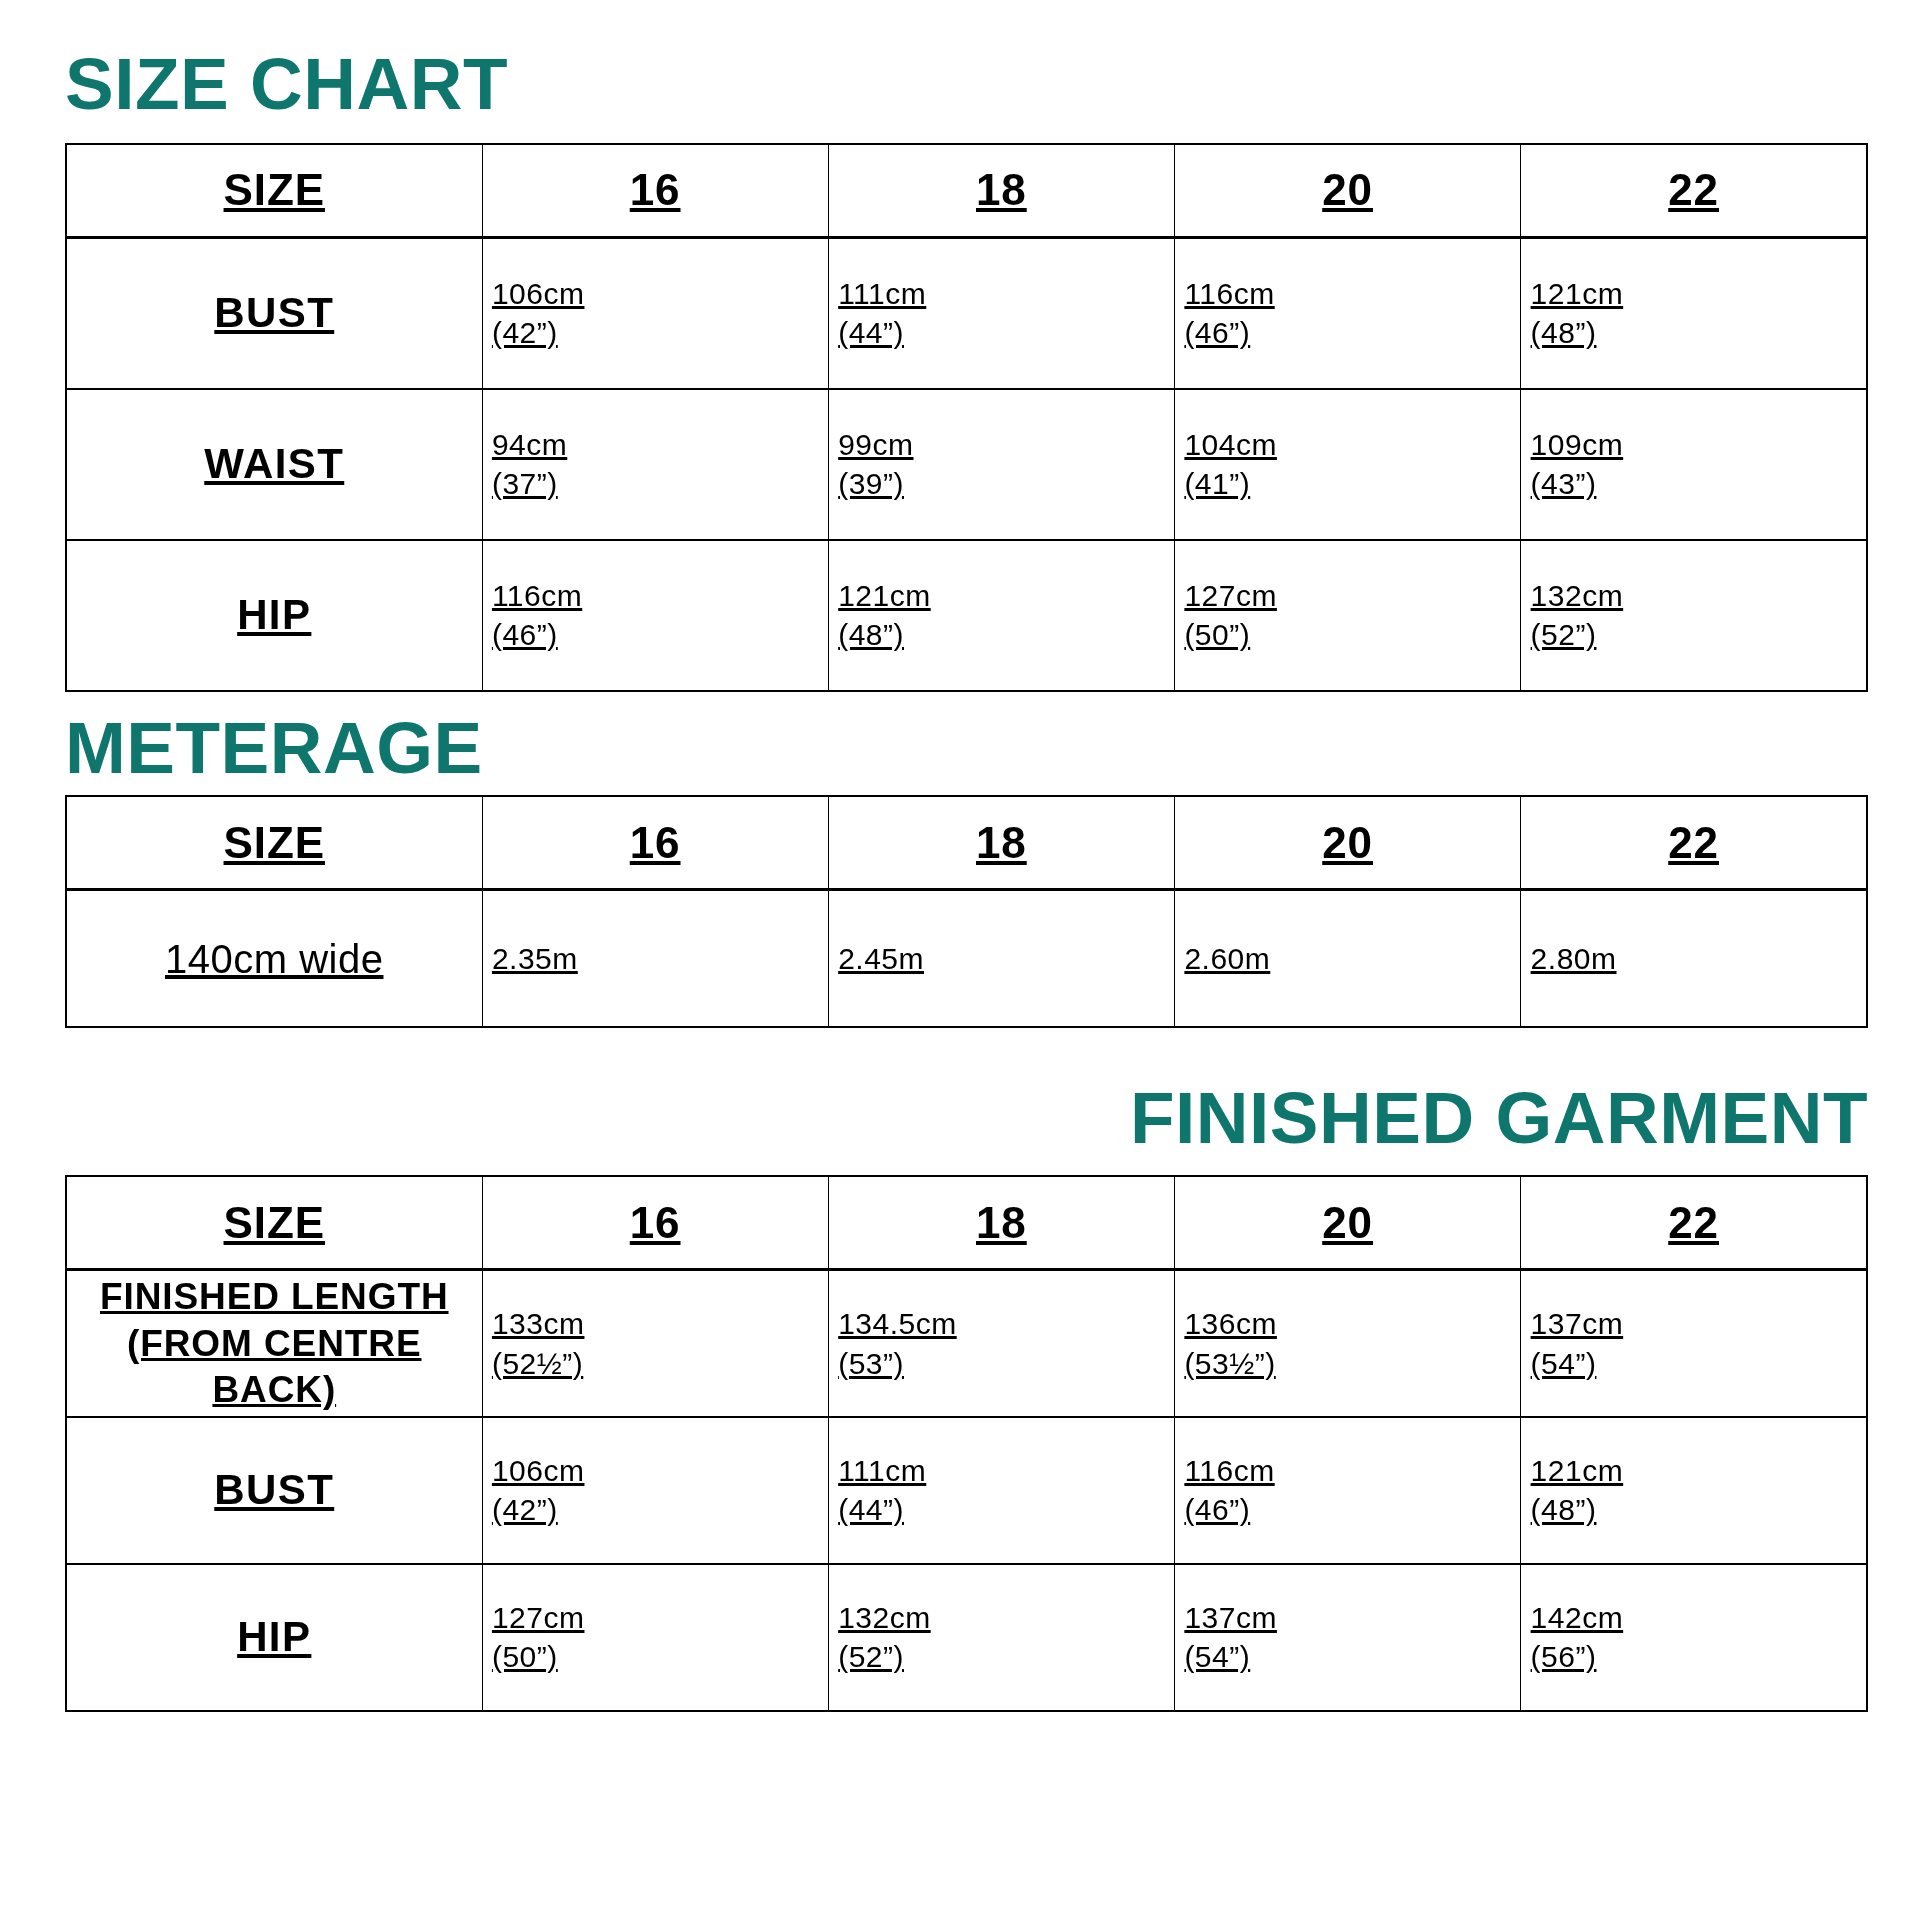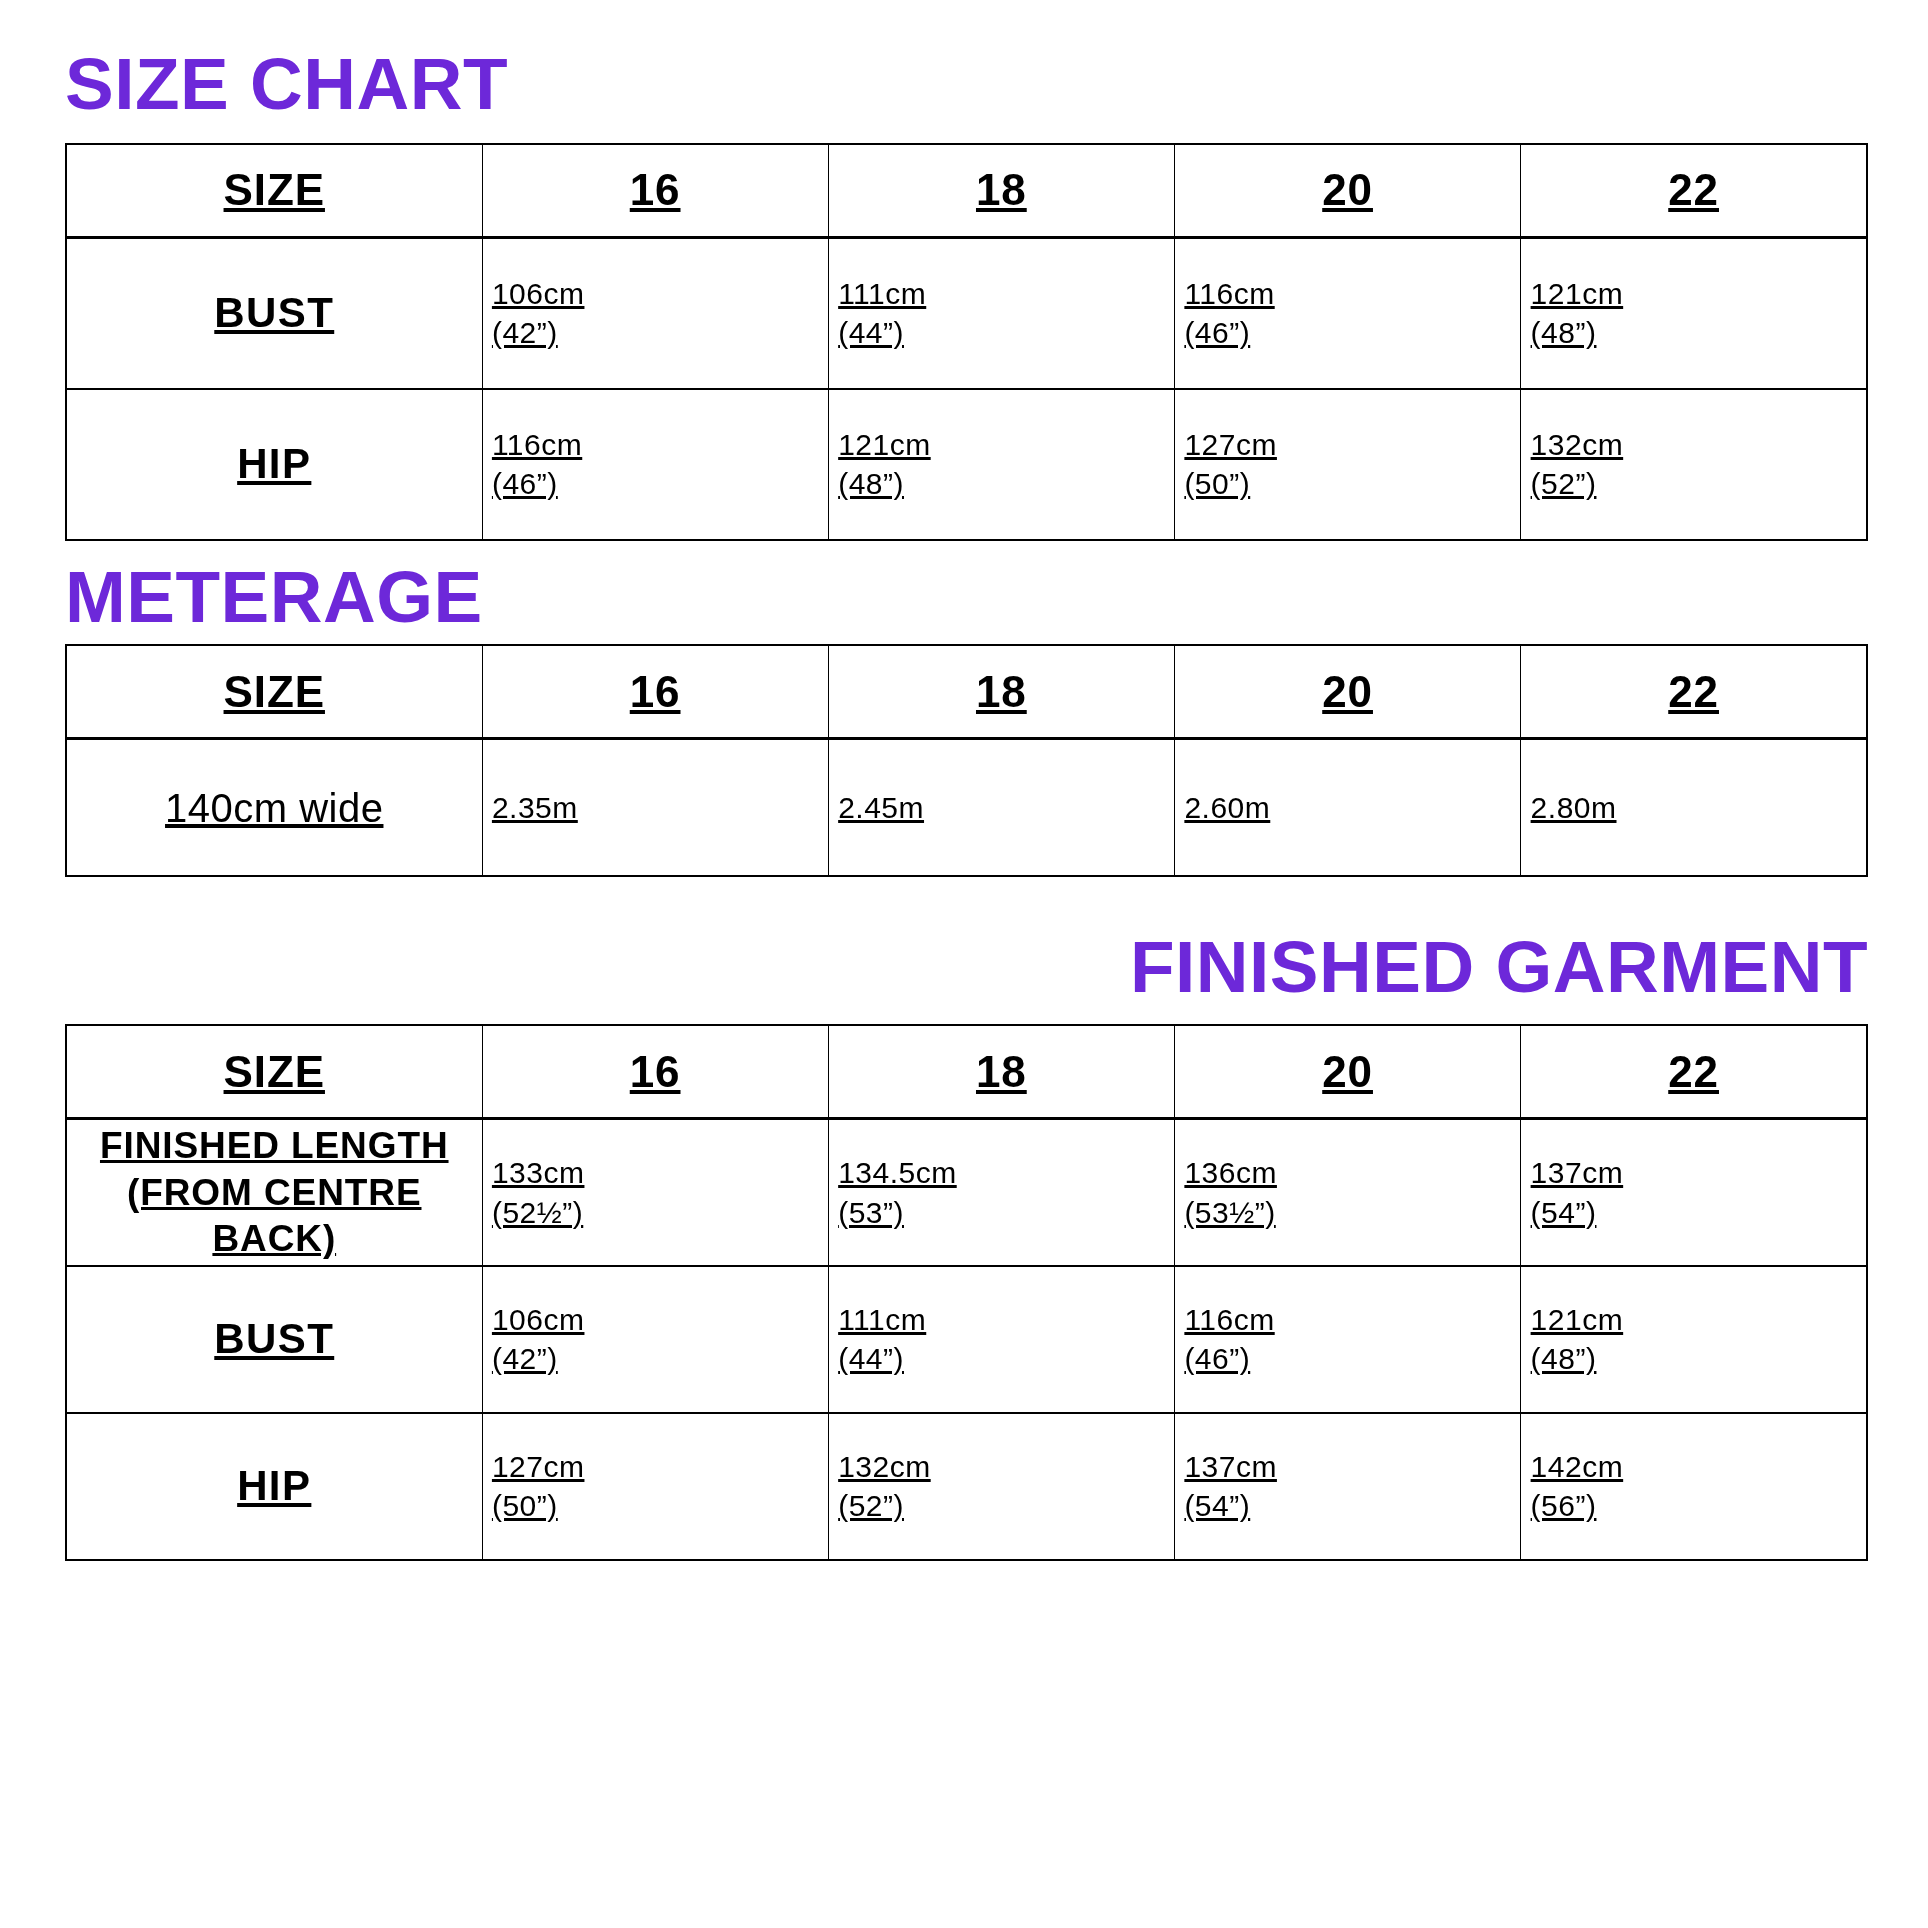--- a/index.html
+++ b/index.html
@@ -17,21 +17,21 @@
     font-family: "Liberation Sans", sans-serif;
     overflow: hidden;
   }
   .title {
     margin: 0;
     font-family: "Liberation Sans", sans-serif;
     font-weight: 700;
     font-size: 73px;
     line-height: 1;
     letter-spacing: 0.5px;
-    color: #6d28d9;
+    color: #0f766e;
   }
   #sec-0 .title { margin: 47px 0 22.6px 0; }
   #sec-1 .title { margin: 19px 0 11.3px 0; }
   #sec-2 .title { margin: 53px 0 21px 0; text-align: right; }
 
   table.grid {
     border-collapse: collapse;
     table-layout: fixed;
     width: 100%;
     border: 2.8px solid #000000;
@@ -116,20 +116,41 @@
               <div class="cell-line">116cm</div>
               <div class="cell-line">(46”)</div>
             </td>
             <td>
               <div class="cell-line">121cm</div>
               <div class="cell-line">(48”)</div>
             </td>
           </tr>
           <tr>
             <th class="row-label">
+              <div>WAIST</div>
+            </th>
+            <td>
+              <div class="cell-line">94cm</div>
+              <div class="cell-line">(37”)</div>
+            </td>
+            <td>
+              <div class="cell-line">99cm</div>
+              <div class="cell-line">(39”)</div>
+            </td>
+            <td>
+              <div class="cell-line">104cm</div>
+              <div class="cell-line">(41”)</div>
+            </td>
+            <td>
+              <div class="cell-line">109cm</div>
+              <div class="cell-line">(43”)</div>
+            </td>
+          </tr>
+          <tr>
+            <th class="row-label">
               <div>HIP</div>
             </th>
             <td>
               <div class="cell-line">116cm</div>
               <div class="cell-line">(46”)</div>
             </td>
             <td>
               <div class="cell-line">121cm</div>
               <div class="cell-line">(48”)</div>
             </td>

